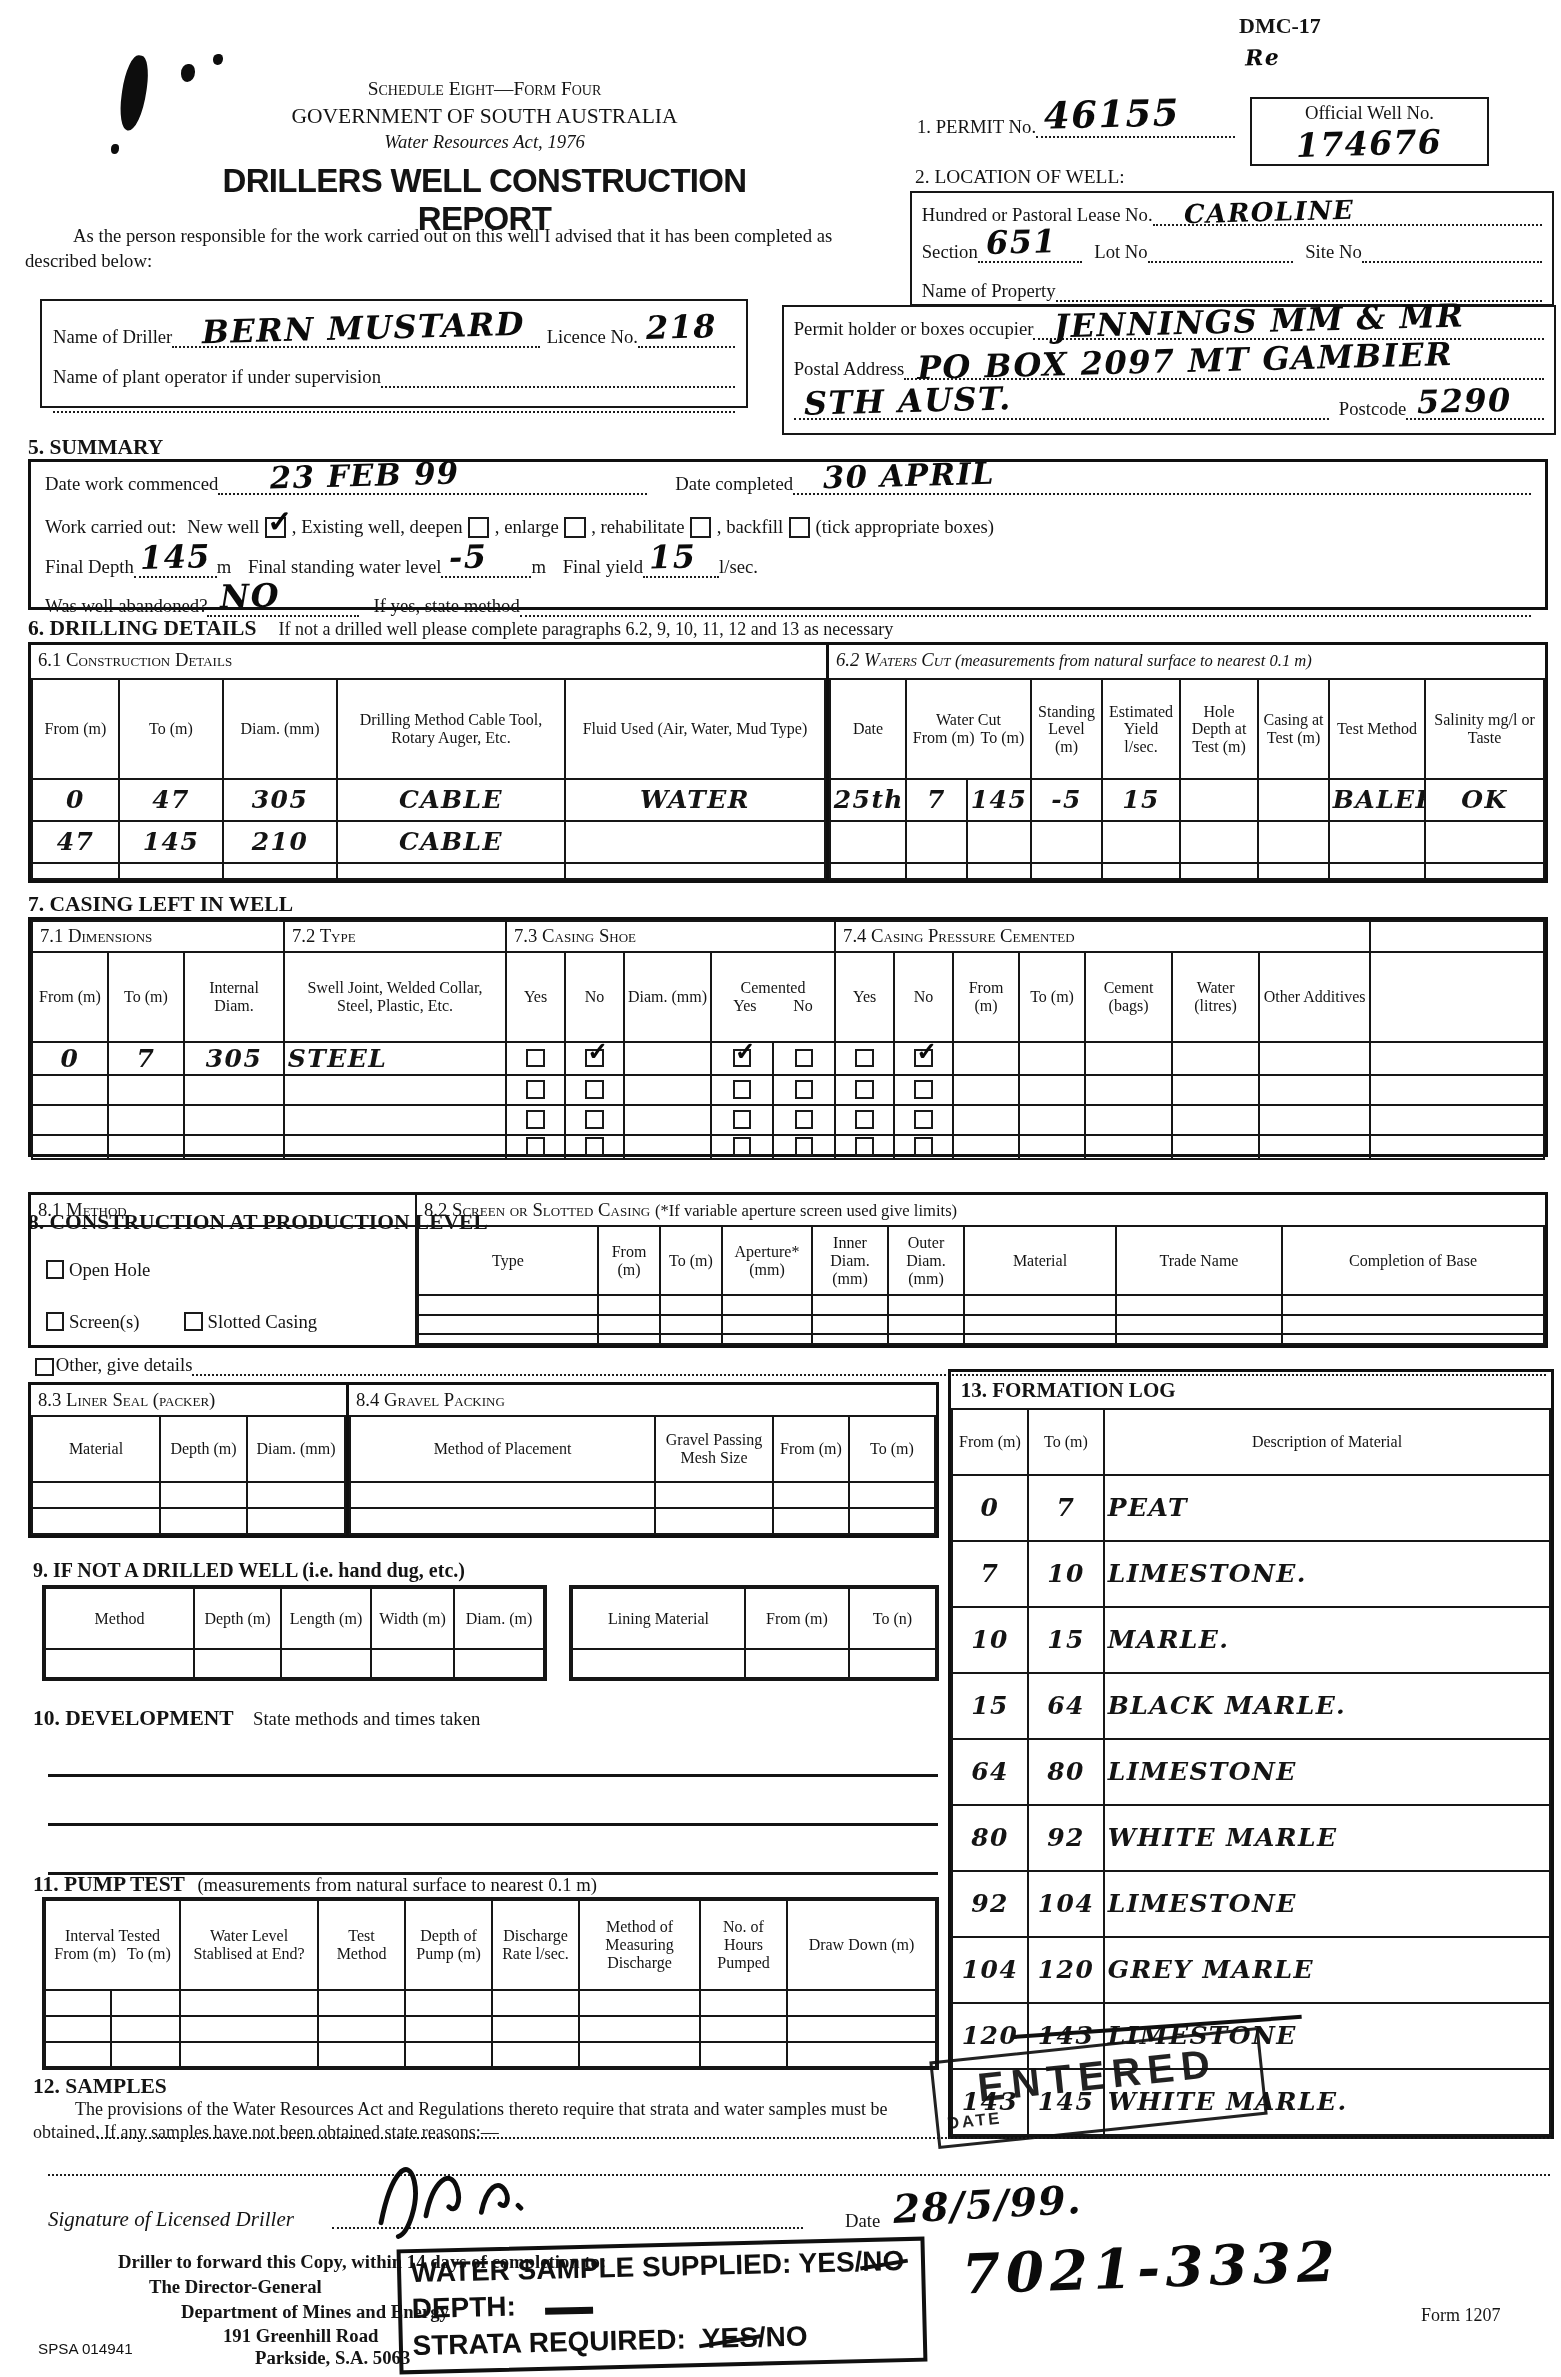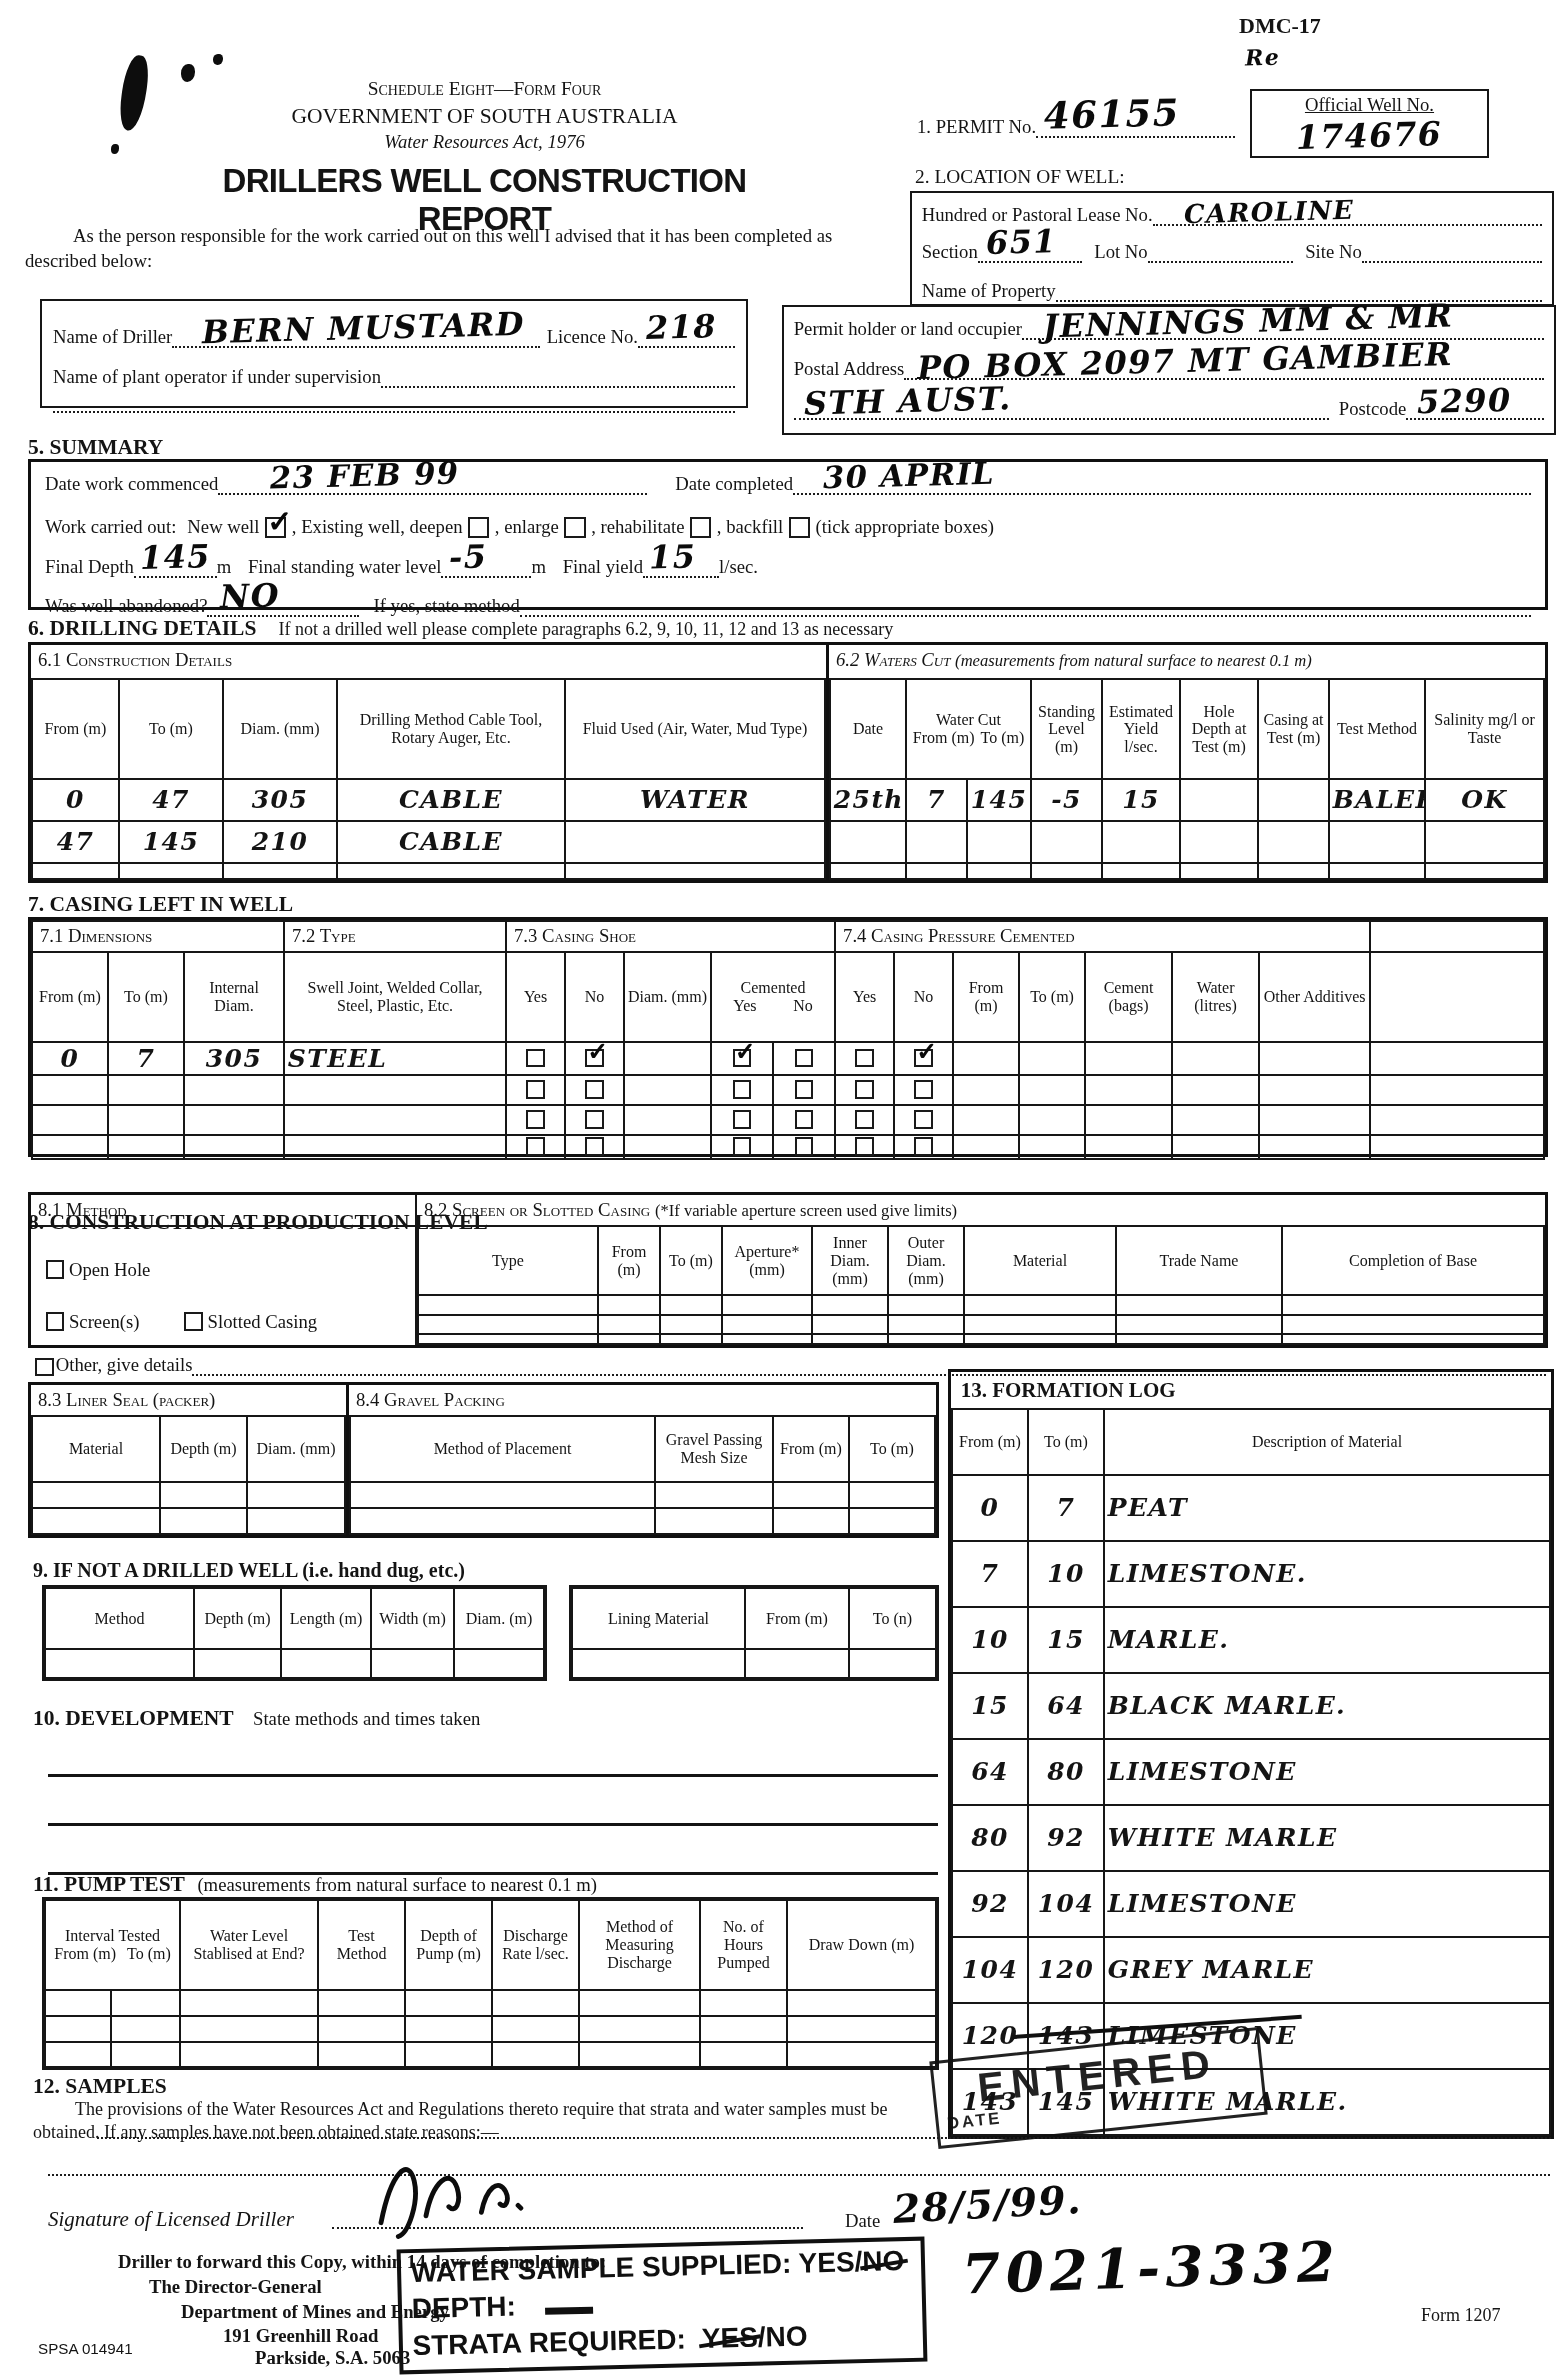--- a/index.html
+++ b/index.html
@@ -73,21 +73,21 @@
   <div class="abs b" style="left:1239px;top:12.5px;font-size:22px;">DMC-17</div>
   <div class="abs hw hw-sm" style="left:1245px;top:44px;">Re</div>
 
   <div class="abs row" style="left:917px;top:116px;width:318px;">
     <span class="lab">1. PERMIT No.</span>
     <span class="dots">
       <span class="hw" style="font-size:37px;left:4%;bottom:0;">46155</span>
     </span>
   </div>
 
-  <div class="abs box" style="left:1250px;top:89px;width:235px;height:65px;text-align:center;text-decoration:underline;">
+  <div class="abs box" style="left:1250px;top:97px;width:235px;height:65px;text-align:center;">
     <div style="font-size:18.7px;margin-top:2.8px;">Official Well No.</div>
     <div class="hw" style="font-size:33px;">174676</div>
   </div>
 
   <div class="abs lab" style="left:915px;top:166px;font-size:19.4px;">2. LOCATION OF WELL:</div>
   <div class="abs box" style="left:910px;top:191px;width:644px;height:115px;padding:7px 9.7px;box-sizing:border-box;">
     <div class="row" style="margin-top:4.2px;">
       <span class="lab">Hundred or Pastoral Lease No.</span>
       <span class="dots">
         <span class="hw hw-md">CAROLINE</span>
@@ -122,21 +122,21 @@
     </div>
     <div class="row" style="margin-top:18px;">
       <span class="lab">Name of plant operator if under supervision</span>
       <span class="dots"></span>
     </div>
     <div class="dotrule" style="margin-top:23.5px;"></div>
   </div>
 
   <div class="abs box" style="left:782px;top:305px;width:774px;height:130px;padding:4.2px 9.7px;box-sizing:border-box;">
     <div class="row" style="margin-top:7px;">
-      <span class="lab">Permit holder or land occupier</span>
+      <span class="lab">Permit holder or boxes occupier</span>
       <span class="dots">
         <span class="hw hw-lg" style="bottom:-1.4px;left:4%;">JENNINGS  MM &amp; MR</span>
       </span>
     </div>
     <div class="row" style="margin-top:18px;">
       <span class="lab">Postal Address</span>
       <span class="dots">
         <span class="hw hw-lg" style="bottom:-1.4px;left:2%;">PO BOX 2097   MT GAMBIER</span>
       </span>
     </div>

